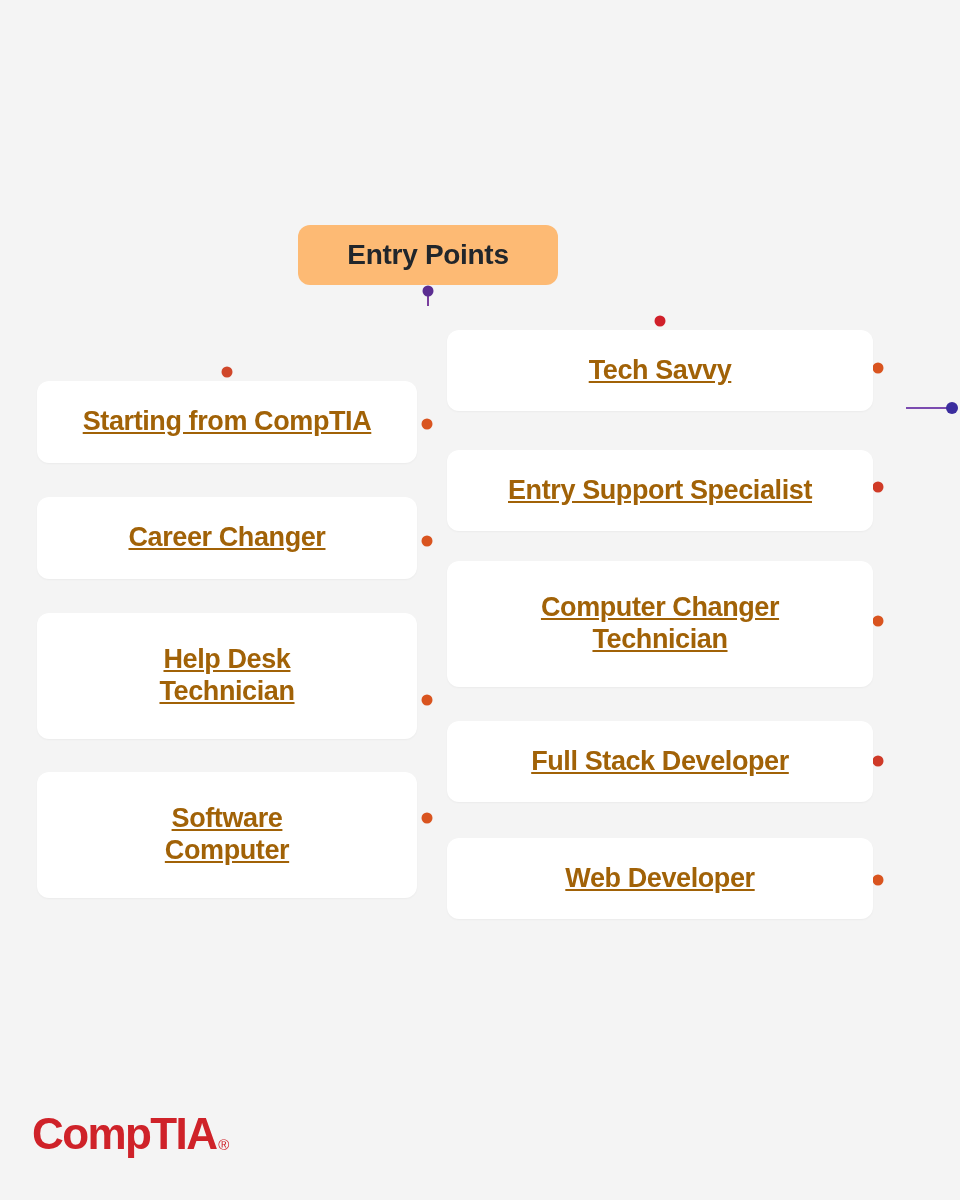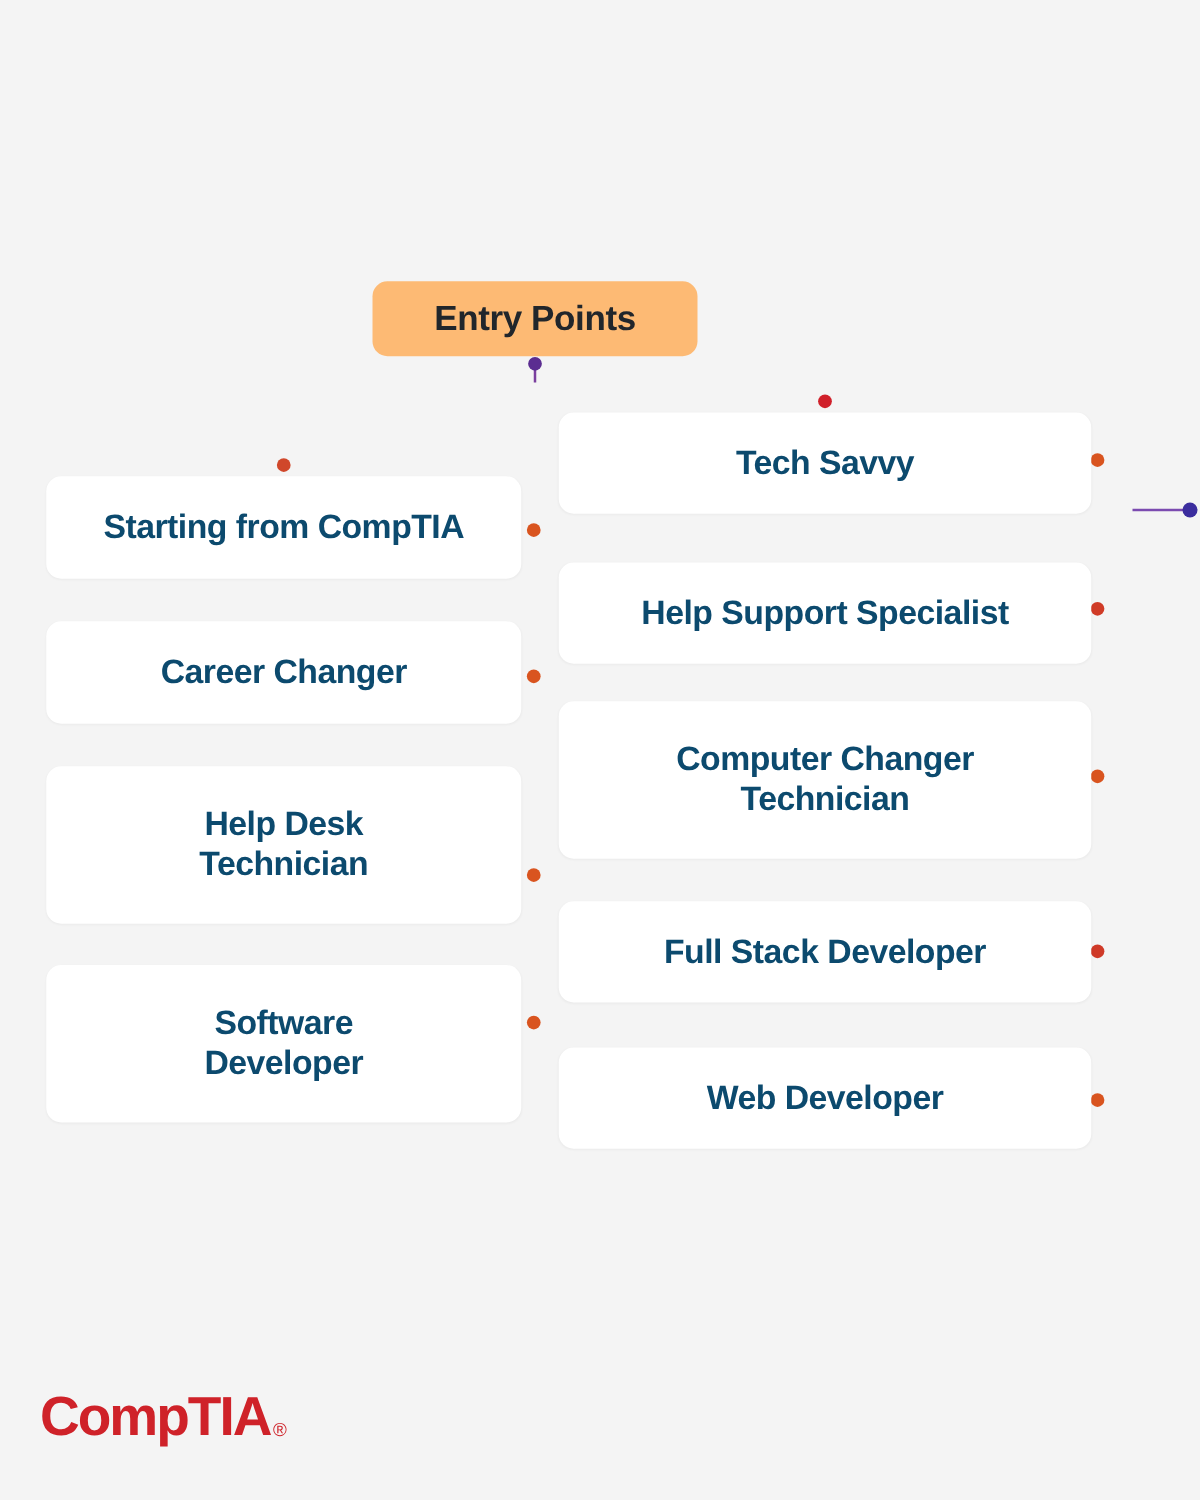--- a/index.html
+++ b/index.html
@@ -66,23 +66,24 @@
     justify-content: center;
     text-align: center;
     box-shadow: 0 1px 2px rgba(0,0,0,0.04);
     z-index: 3;
     box-sizing: border-box;
     padding: 4px 14px;
   }
   .card .label {
     font-size: 27px;
     font-weight: bold;
-    color: #0c4a6e;
+    color: #a16207;
     line-height: 1.18;
     letter-spacing: -0.4px;
+    text-decoration: underline;
   }
 
   
   .col-left { left: 37px; width: 380px; }
   .col-right { left: 447px; width: 426px; }
 
   
   .logo {
     position: absolute;
     left: 32px;
@@ -206,30 +207,30 @@
   <div class="card col-left" style="top:613px; height:126px;text-align:center;">
     <span class="label">
       <span>Help Desk</span><br>
       <span>Technician</span>
     </span>
   </div>
 
   <div class="card col-left" style="top:772px; height:126px;">
     <span class="label">
       <span>Software</span><br>
-      <span>Developer</span>
+      <span>Computer</span>
     </span>
   </div>
 
   <div class="card col-right" style="top:330px; height:81px;">
     <span class="label">Tech Savvy</span>
   </div>
 
   <div class="card col-right" style="top:450px; height:81px;">
-    <span class="label">Help Support Specialist</span>
+    <span class="label">Entry Support Specialist</span>
   </div>
 
   <div class="card col-right" style="top:561px; height:126px;">
     <span class="label">
       <span>Computer Changer</span><br>
       <span>Technician</span>
     </span>
   </div>
 
   <div class="card col-right" style="top:721px; height:81px;">

